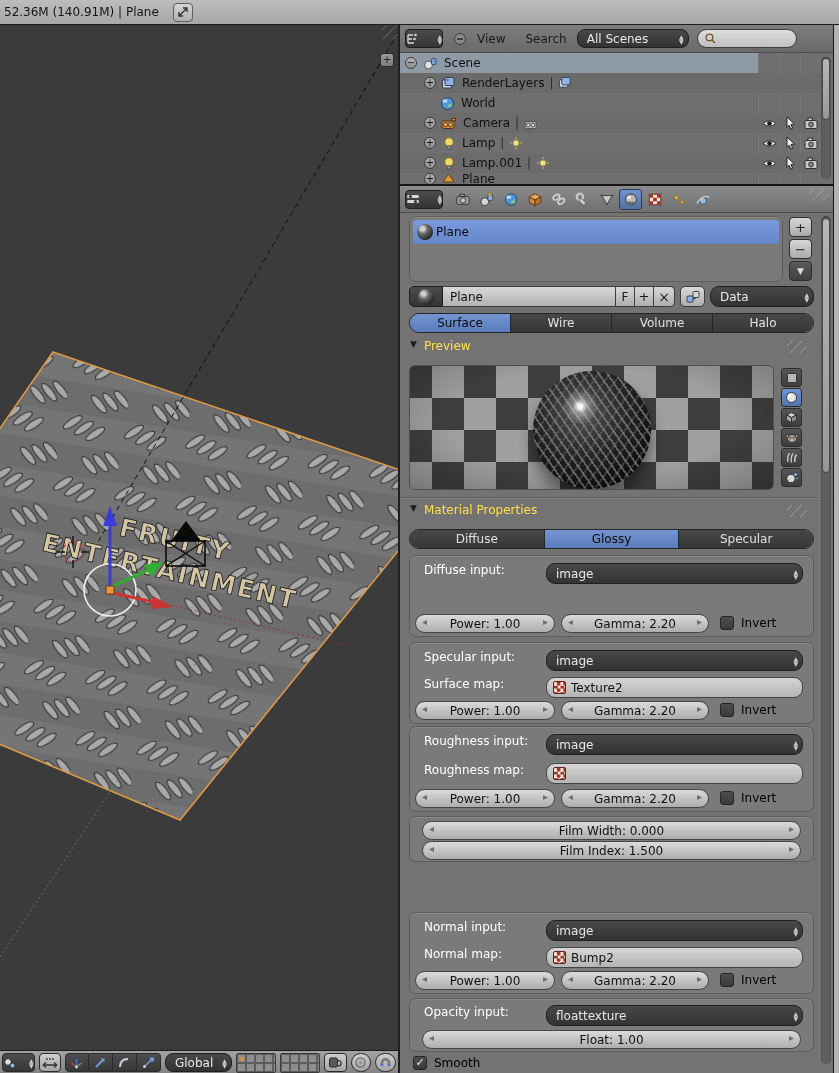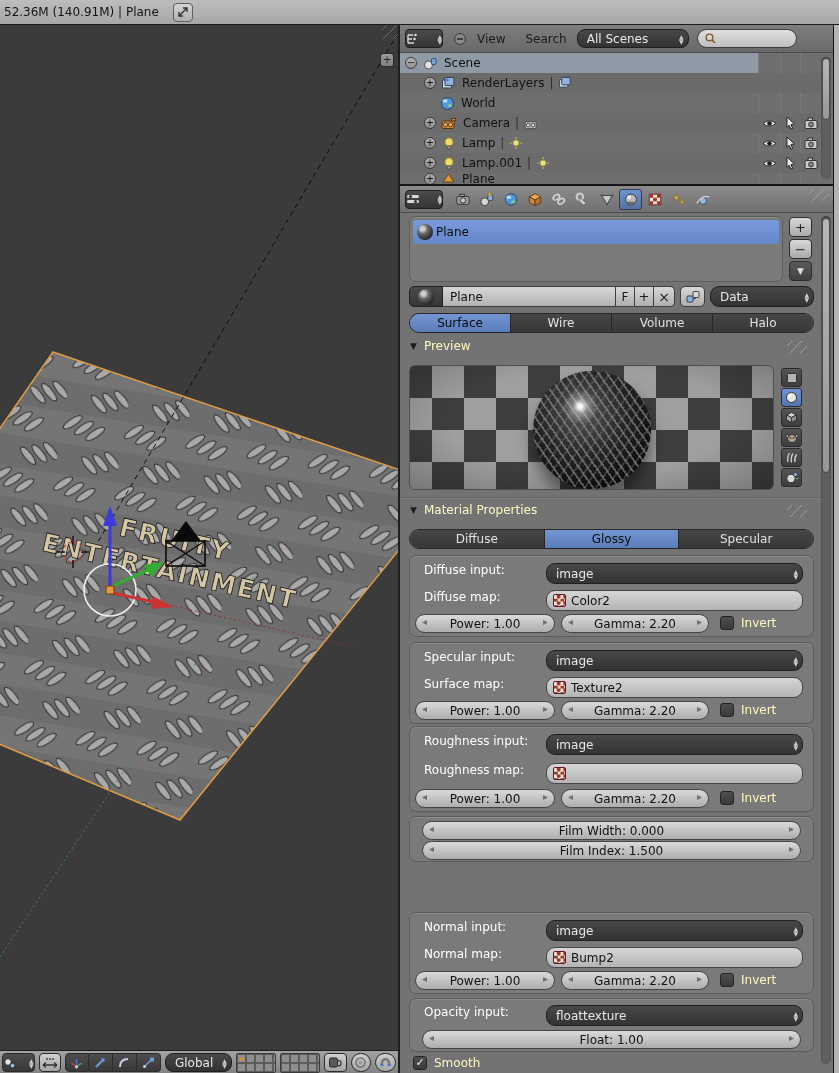--- a/index.html
+++ b/index.html
@@ -73,41 +73,41 @@
 .db-btn{width:19px;height:21px;border:1px solid #3e3e3e;border-left:none;background:linear-gradient(#d8d8d8,#aeaeae);display:flex;align-items:center;justify-content:center;color:#1c1c1c}
 .db-btn.x::before{content:"×";font-size:14px}
 .db-btn.p::before{content:"+";font-size:13px}
 .db-btn.rr{border-radius:0 5px 5px 0;margin-right:5px;width:21px}
 #db-nodes{width:25px;height:21px;border:1px solid #3e3e3e;border-radius:5px;background:linear-gradient(#d8d8d8,#aeaeae);display:flex;align-items:center;justify-content:center;margin-right:5px}
 #db-data{width:104px;height:21px}
 .seg-tabs{position:absolute;display:flex;height:20px;border:1px solid #262626;border-radius:10px;overflow:hidden}
 .seg{flex:1;display:flex;align-items:center;justify-content:center;background:linear-gradient(#474747,#373737);color:#e0e0e0;border-right:1px solid #262626}
 .seg:last-child{border-right:none}
 .seg.sel{background:linear-gradient(#7495d2,#5a7cba);color:#0a0a0a}
-.panel-hdr{position:absolute;display:flex;align-items:center;color:#fef9c3}
+.panel-hdr{position:absolute;display:flex;align-items:flex-start;color:#fde047}
 .panel-hdr::before{content:"▼";font-size:9px;margin-right:7px;color:#1d1d1d}
 #preview-box{left:9px;top:179px;width:365px;height:125px;border:1px solid #4f4f4f;border-radius:6px;position:absolute;overflow:hidden;background:repeating-conic-gradient(#9f9f9f 0% 25%,#3e3e3e 0% 50%) -10px 0/64px 64px}
 #preview-shade{position:absolute;inset:0;background:radial-gradient(ellipse at 50% 45%,transparent 55%,rgba(0,0,0,.25))}
 #preview-sphere{position:absolute;left:50%;top:52%;width:118px;height:118px;margin:-59px 0 0 -59px;border-radius:50%;background:radial-gradient(circle at 40% 30%,rgba(255,255,255,.95) 0 2px,rgba(255,255,255,.35) 7px,transparent 18px),repeating-linear-gradient(55deg,rgba(150,150,150,.55) 0 2px,transparent 2px 7px),repeating-linear-gradient(-55deg,rgba(110,110,110,.4) 0 2px,transparent 2px 9px),radial-gradient(circle at 42% 35%,#555 0%,#232323 45%,#0b0b0b 78%,#040404 100%);box-shadow:0 12px 16px rgba(0,0,0,.45)}
 #preview-btns{position:absolute;left:381px;top:182px;width:21px;display:flex;flex-direction:column;gap:1px}
 .pvbtn{height:19px;border:1px solid #2c2c2c;border-radius:3px;background:linear-gradient(#565656,#3d3d3d);display:flex;align-items:center;justify-content:center}
 .pvbtn.sel{background:linear-gradient(#6e93d4,#5075ae)}
 .mp-div{position:absolute;left:0;right:0;top:311px;height:2px;background:linear-gradient(#565656,#8a8a8a)}
 .g-row{position:absolute;left:0;right:0;height:21px}
 .g-label{position:absolute;left:14px;top:0;color:#ffffff}
 .g-ctl{position:absolute;left:136px;right:10px;height:21px}
 .mapfield{display:flex;align-items:center;background:linear-gradient(#d6d6d6,#b4b4b4);border:1px solid #454545;border-radius:9px;height:21px;padding:0 6px;color:#111}
 .texicon{width:13px;height:13px;border:1px solid #5a211b;border-radius:2px;background:repeating-conic-gradient(#a8332a 0% 25%,#efe9e0 0% 50%) 0 0/6.5px 6.5px;margin-right:5px;flex:none}
 .pill{position:absolute;height:19px;border:1px solid #454545;border-radius:10px;background:linear-gradient(#dadada,#adadad);display:flex;align-items:center;justify-content:center;color:#111}
 .pa{position:absolute;top:1px;font-size:10px;color:#6f6f6f}
 .pa.l{left:6px}.pa.r{right:6px}
 .pa.l::before{content:"◂"}.pa.r::before{content:"▸"}
 .check{width:14px;height:14px;border:1px solid #242424;border-radius:3px;background:linear-gradient(#4e4e4e,#3a3a3a);color:#f2f2f2;font-size:11px;line-height:12px;text-align:center;flex:none}
 .check.checked::before{content:"✓"}
-.ck-wrap{position:absolute;display:flex;align-items:center;gap:7px;color:#fef9c3}
+.ck-wrap{position:absolute;display:flex;align-items:center;gap:7px;color:#000000}
 #pr-scroll{left:421px;top:30px;height:848px}
 #pr-thumb{top:2px;height:255px}
 #ol-scroll{left:421px;top:32px;height:122px}
 #ol-thumb{top:1px;height:62px}
 #right-strip{position:absolute;left:833px;top:25px;width:6px;height:1048px;background:#b4b4b4;border-left:1px solid #141414}
 </style>
 </head>
 <body>
 
 <div id="info-bar">
@@ -650,27 +650,20 @@
   </div>
 
   <div class="box" style="left:9px;top:369px;width:405px;height:82px">
     <div class="g-row" style="top:7px">
       <span class="g-label">Diffuse input:</span>
       <div class="dd g-ctl">
           <span class="ddv">image</span>
           <span class="spin"></span>
         </div>
     </div>
-    <div class="g-row" style="top:34px">
-      <span class="g-label">Diffuse map:</span>
-      <div class="mapfield g-ctl">
-          <span class="texicon"></span>
-          <span>Color2</span>
-        </div>
-    </div>
     <div class="g-row" style="top:58px">
       <div class="pill" style="left:5px;width:140px">
           <span class="pa l"></span>
           <span>Power: 1.00</span>
           <span class="pa r"></span>
         </div>
       <div class="pill" style="left:151px;width:148px">
           <span class="pa l"></span>
           <span>Gamma: 2.20</span>
           <span class="pa r"></span>

